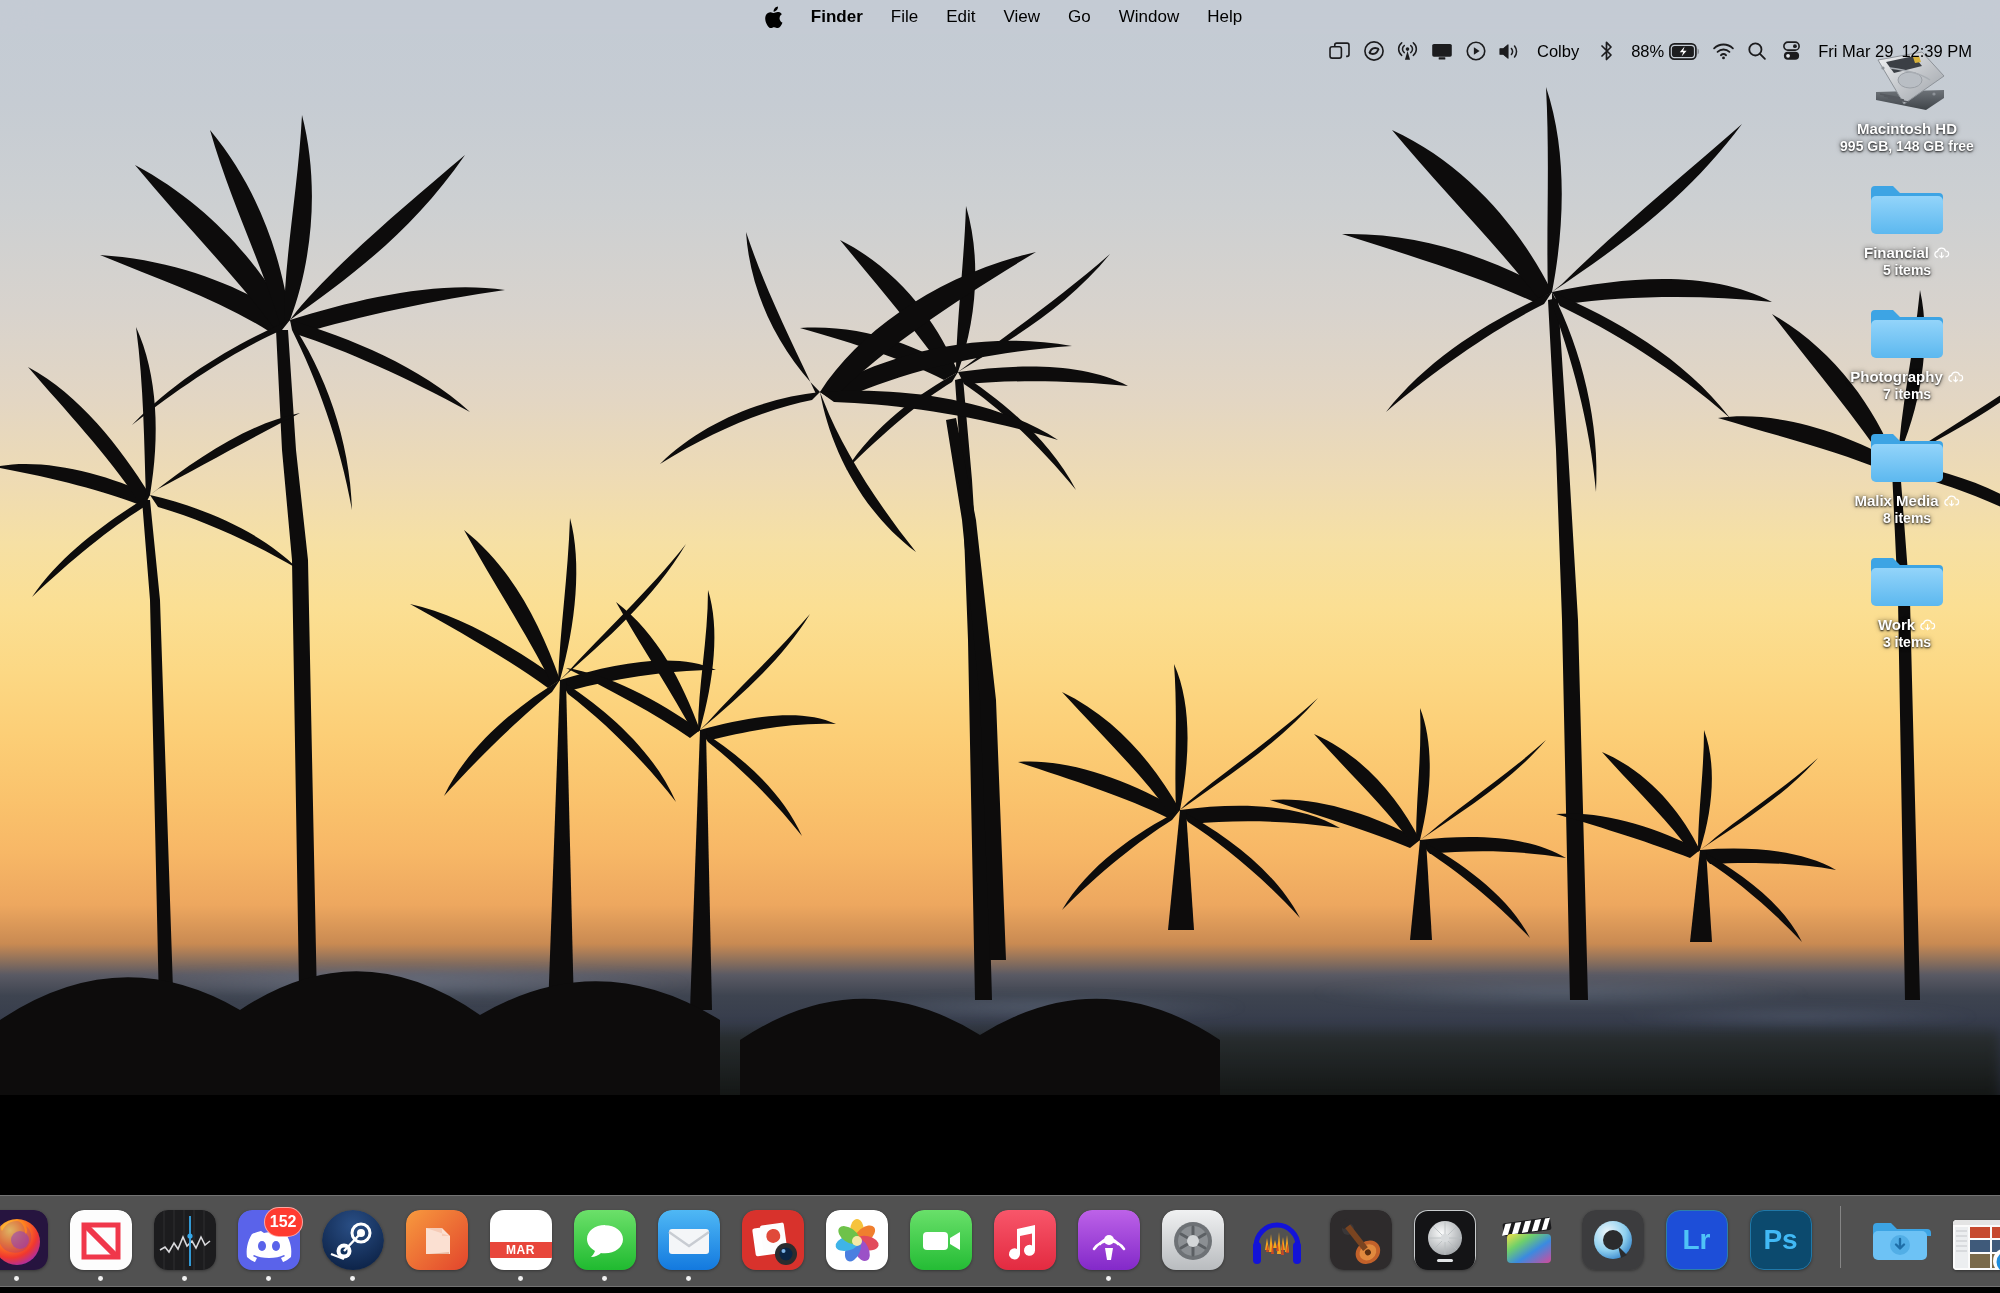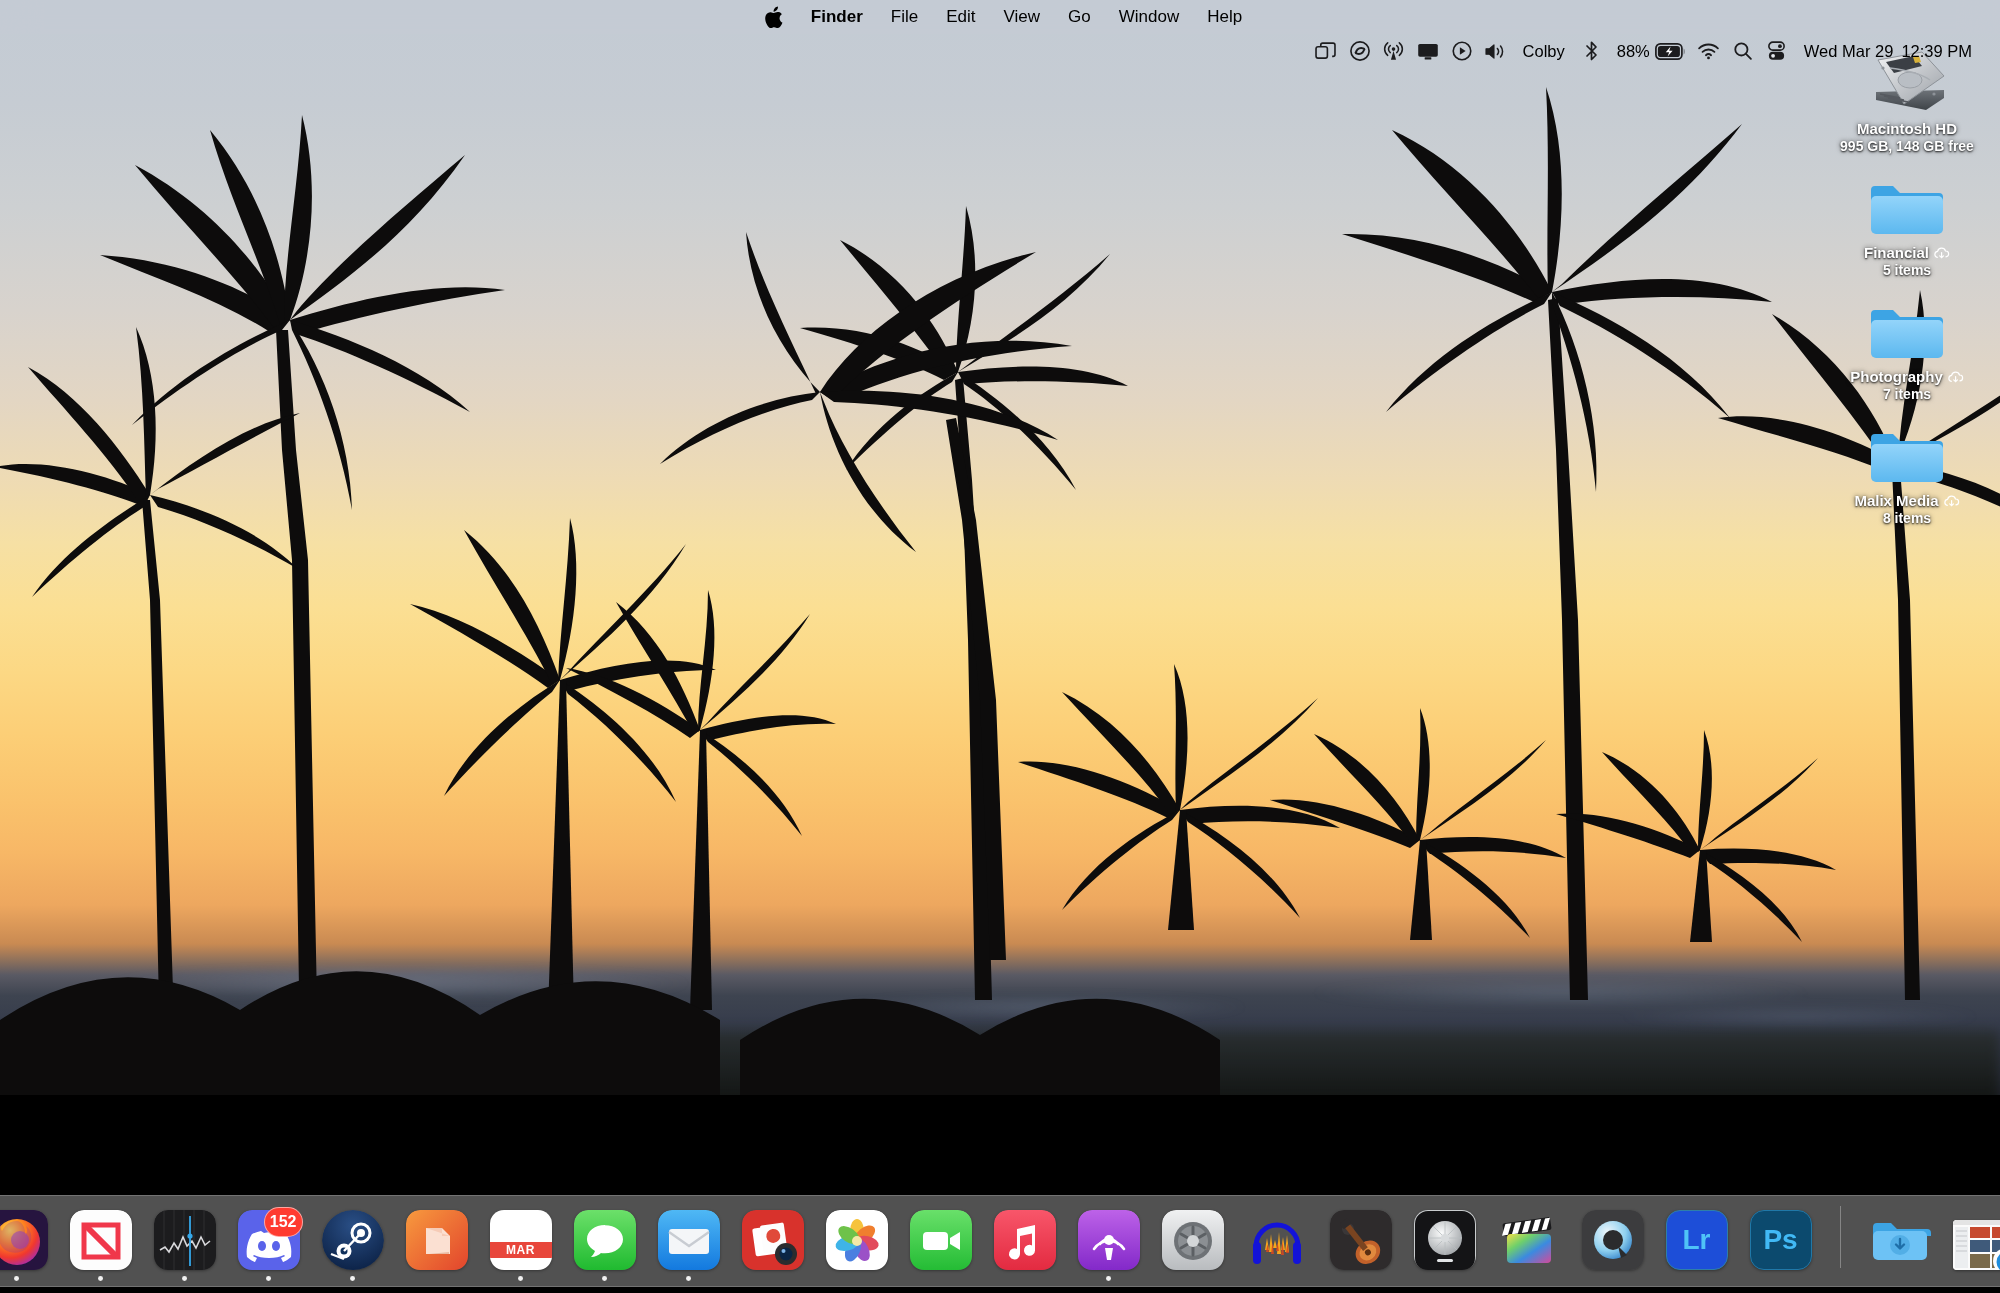--- a/index.html
+++ b/index.html
@@ -337,21 +337,21 @@
       </div>
       <div class="mb-icon">
         <svg width="21" height="20" viewBox="0 0 22 21">
           <rect x="3" y="1.2" width="16" height="8.4" rx="4.2" fill="none" stroke="#1c1c1e" stroke-width="1.7"></rect>
           <circle cx="14.6" cy="5.4" r="2" fill="#1c1c1e"></circle>
           <rect x="3" y="11.4" width="16" height="8.4" rx="4.2" fill="#1c1c1e"></rect>
           <circle cx="7.4" cy="15.6" r="2" fill="#e6e9ee"></circle>
         </svg>
       </div>
 
-      <div class="mb-text" style="padding-right:4px;">Wed Mar 29</div>
+      <div class="mb-text" style="padding-right:4px;">Fri Mar 29</div>
       <div class="mb-text" style="padding-left:4px;">12:39 PM</div>
     </div>
   </div>
 
   <div class="desk-icons">
 
     <div class="desk-icon">
       <div class="di-img">
         <svg width="86" height="70" viewBox="0 0 86 70">
           <defs>
@@ -438,20 +438,38 @@
         <span class="cloud-badge">
           <svg width="17" height="13" viewBox="0 0 17 13" fill="none" stroke="#fff" stroke-width="1.2" stroke-linecap="round">
             <path d="M4.3 10.4A3.1 3.1 0 014.6 4.3 4.1 4.1 0 0112.5 4a2.9 2.9 0 01.4 5.8"></path>
             <path d="M8.6 5.6v5M6.7 8.8l1.9 1.9 1.9-1.9"></path>
           </svg>
         </span>
       </div>
       <div class="di-sub">8 items</div>
     </div>
 
+    <div class="desk-icon">
+      <div class="di-img">
+        <svg width="80" height="64" viewBox="0 0 80 64">
+          <path d="M4 14 a4 4 0 014-4 h18 l7 7 h39 a4 4 0 014 4 v5 H4z" fill="#3da4e4"></path>
+          <rect x="4" y="20" width="72" height="38" rx="5" fill="url(#fldA)"></rect>
+        </svg>
+      </div>
+      <div class="di-label-row">
+        <span class="di-name">Work</span>
+        <span class="cloud-badge">
+          <svg width="17" height="13" viewBox="0 0 17 13" fill="none" stroke="#fff" stroke-width="1.2" stroke-linecap="round">
+            <path d="M4.3 10.4A3.1 3.1 0 014.6 4.3 4.1 4.1 0 0112.5 4a2.9 2.9 0 01.4 5.8"></path>
+            <path d="M8.6 5.6v5M6.7 8.8l1.9 1.9 1.9-1.9"></path>
+          </svg>
+        </span>
+      </div>
+      <div class="di-sub">3 items</div>
+    </div>
   </div>
 
   <div class="dock-wrap">
     <div class="dock">
 
       <div class="dock-item">
         <div class="app-icon">
           <svg width="62" height="62" viewBox="0 0 62 62">
             <defs>
                 <linearGradient id="fndL" x1="0" y1="0" x2="0" y2="1">

